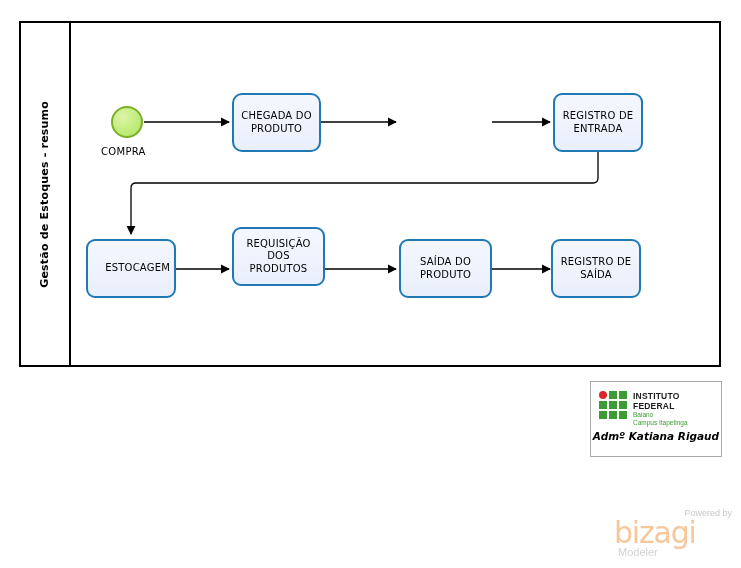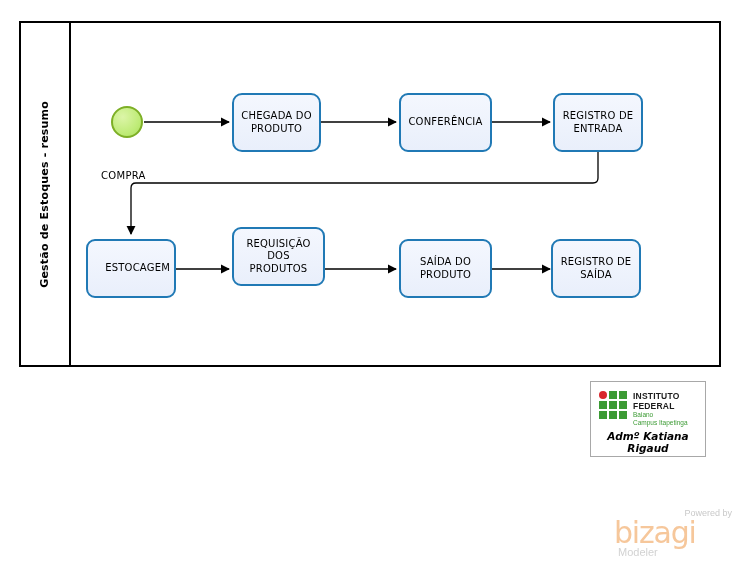--- a/index.html
+++ b/index.html
@@ -78,21 +78,20 @@
     border: 2px solid #7DAF26;
     box-sizing: border-box;
   }
   .start-label {
     position: absolute;
     font-size: 10px;
     color: #000000;
     white-space: nowrap;
     font-family: "DejaVu Sans", sans-serif;
     letter-spacing: 0.3px;
-    margin-top: 24px;
   }
 
   
   .task {
     position: absolute;
     box-sizing: border-box;
     border: 2px solid #2079B5;
     border-radius: 9px;
     background: #EEF2FC;
     background: linear-gradient(to bottom, #F4F7FE 0%, #E9EFFB 100%);
@@ -109,21 +108,21 @@
     font-family: "DejaVu Sans", sans-serif;
     letter-spacing: 0.2px;
     white-space: pre-line;
   }
 
   
   .credit-box {
     position: absolute;
     left: 590px;
     top: 381px;
-    width: 116px;
+    width: 132px;
     height: 76px;
     border: 1px solid #A8A8A8;
     box-sizing: border-box;
     background: #ffffff;
   }
   .logo-row {
     position: absolute;
     left: 8px;
     top: 9px;
     display: flex;
@@ -248,23 +247,20 @@
   </svg>
 
   <div class="start-event" style="left:111px; top:106px;"></div>
   <div class="start-label" style="left:101px; top:146px;">COMPRA</div>
 
   <div class="task" style="left:232px; top:93px; width:89px; height:59px;border-radius:10px;">
     <span class="task-label">CHEGADA DO
 PRODUTO</span>
   </div>
 
-  <div class="task" style="left:399px; top:93px; width:93px; height:59px;">
-    <span class="task-label">CONFERÊNCIA</span>
-  </div>
 
   <div class="task" style="left:553px; top:93px; width:90px; height:59px;">
     <span class="task-label">REGISTRO DE
 ENTRADA</span>
   </div>
 
   <div class="task" style="left:86px; top:239px; width:90px; height:59px;justify-content:flex-end;">
     <span class="task-label">ESTOCAGEM</span>
   </div>
 

